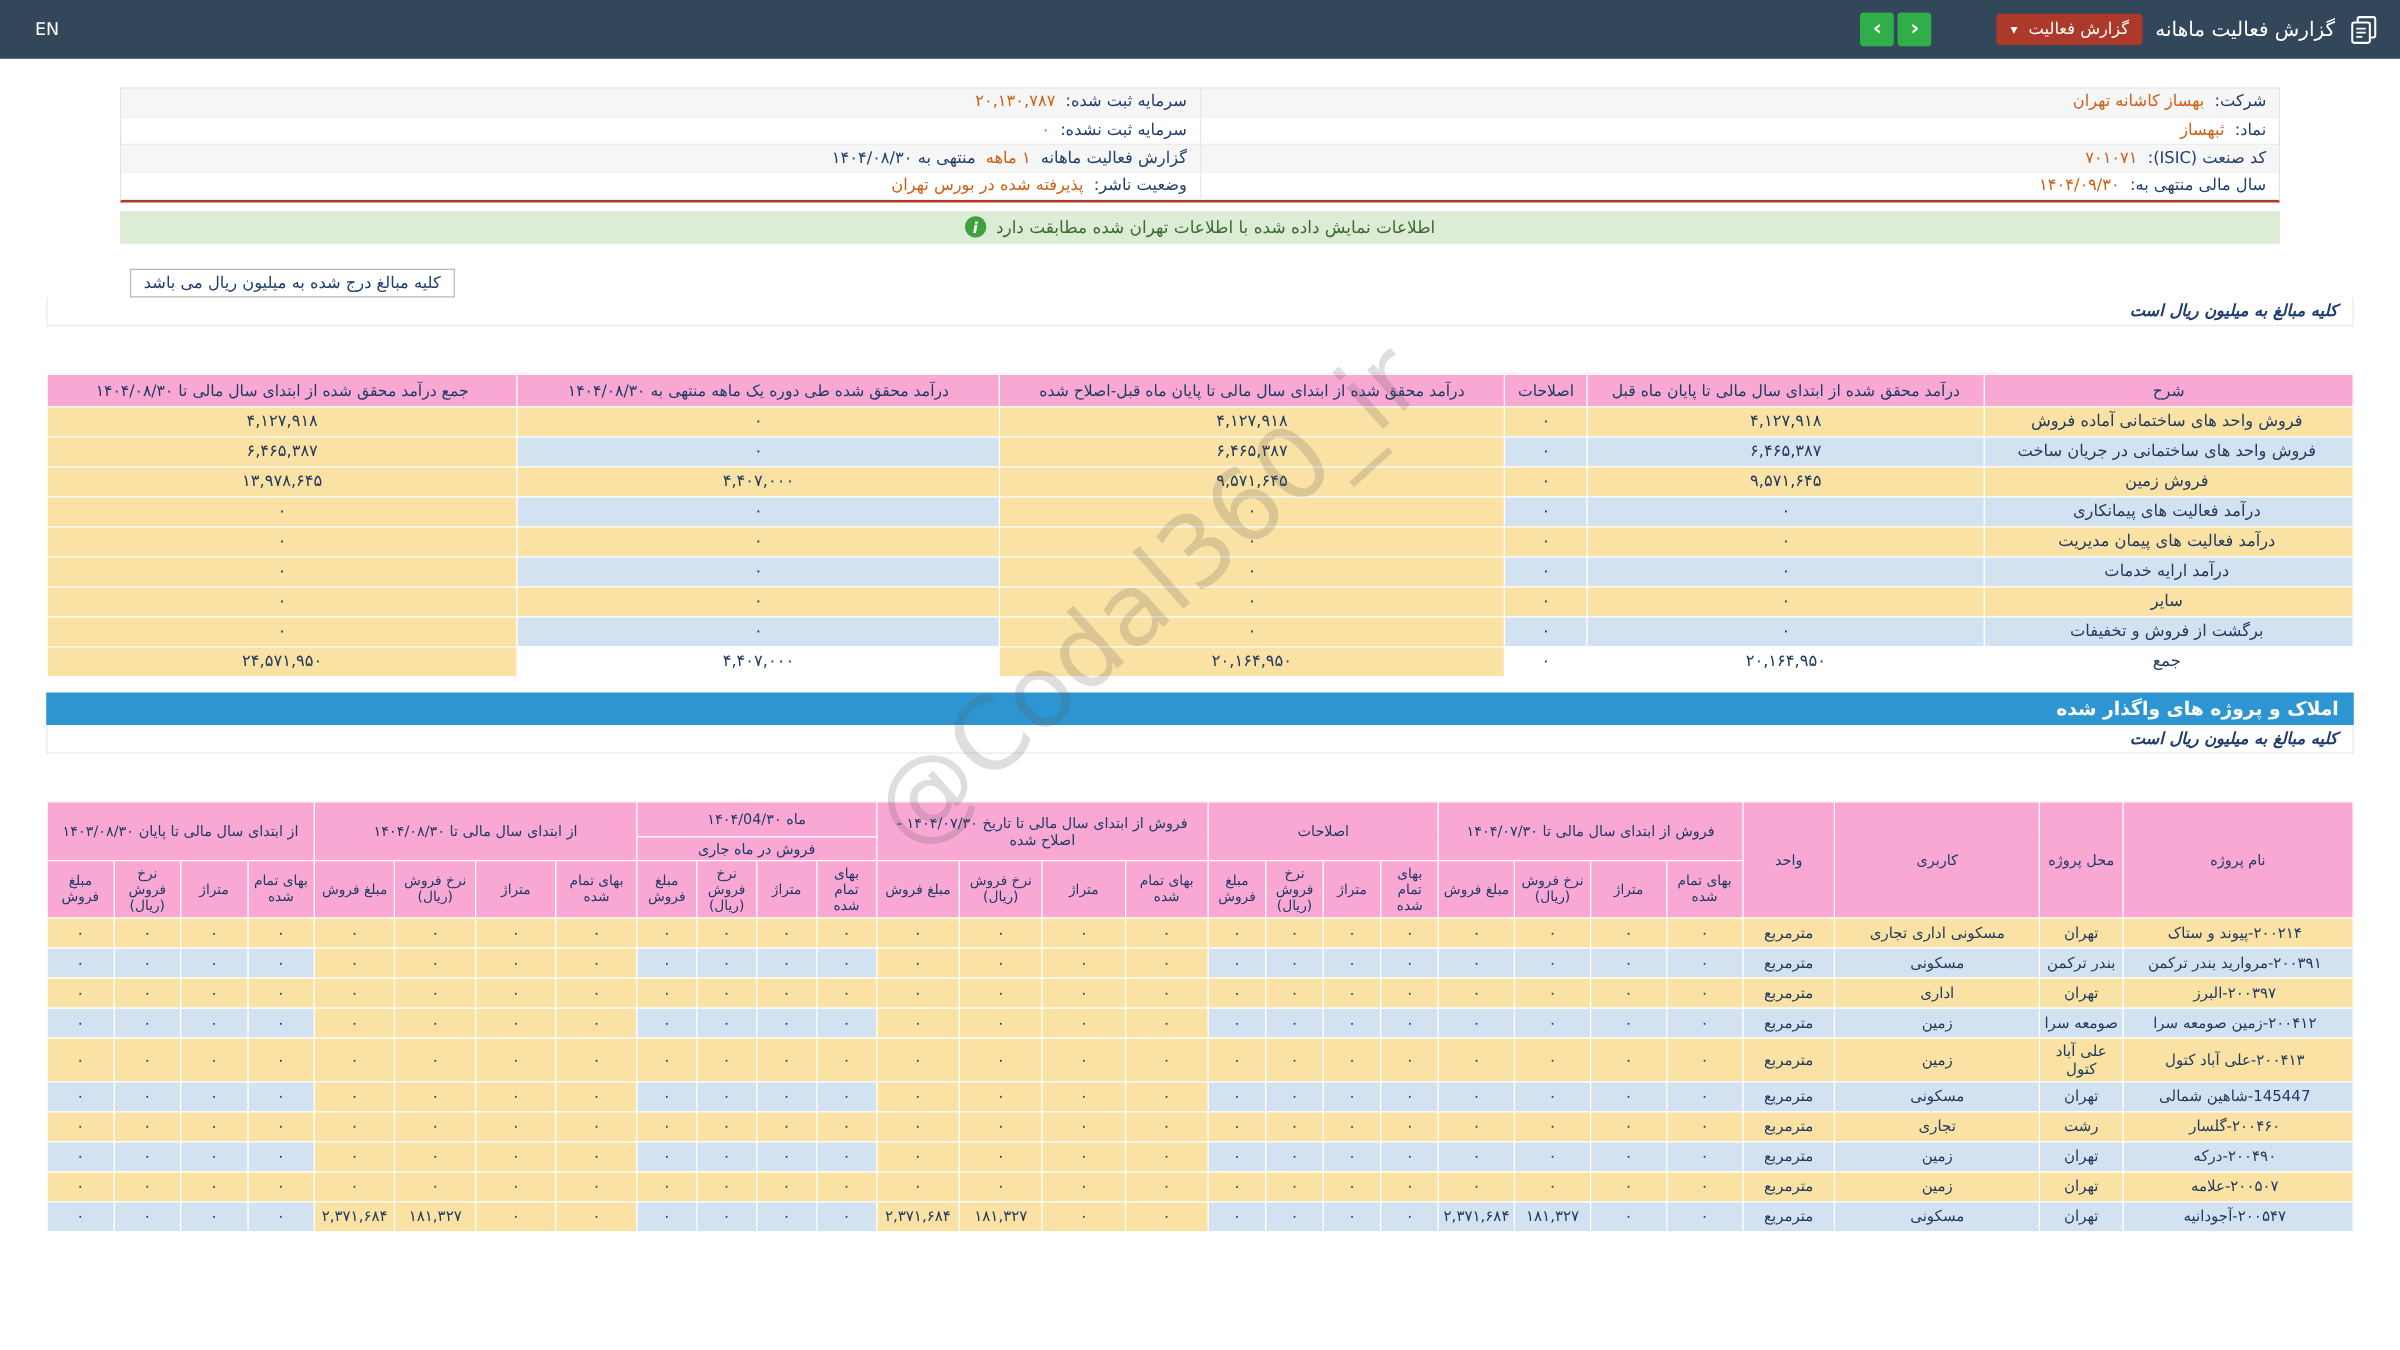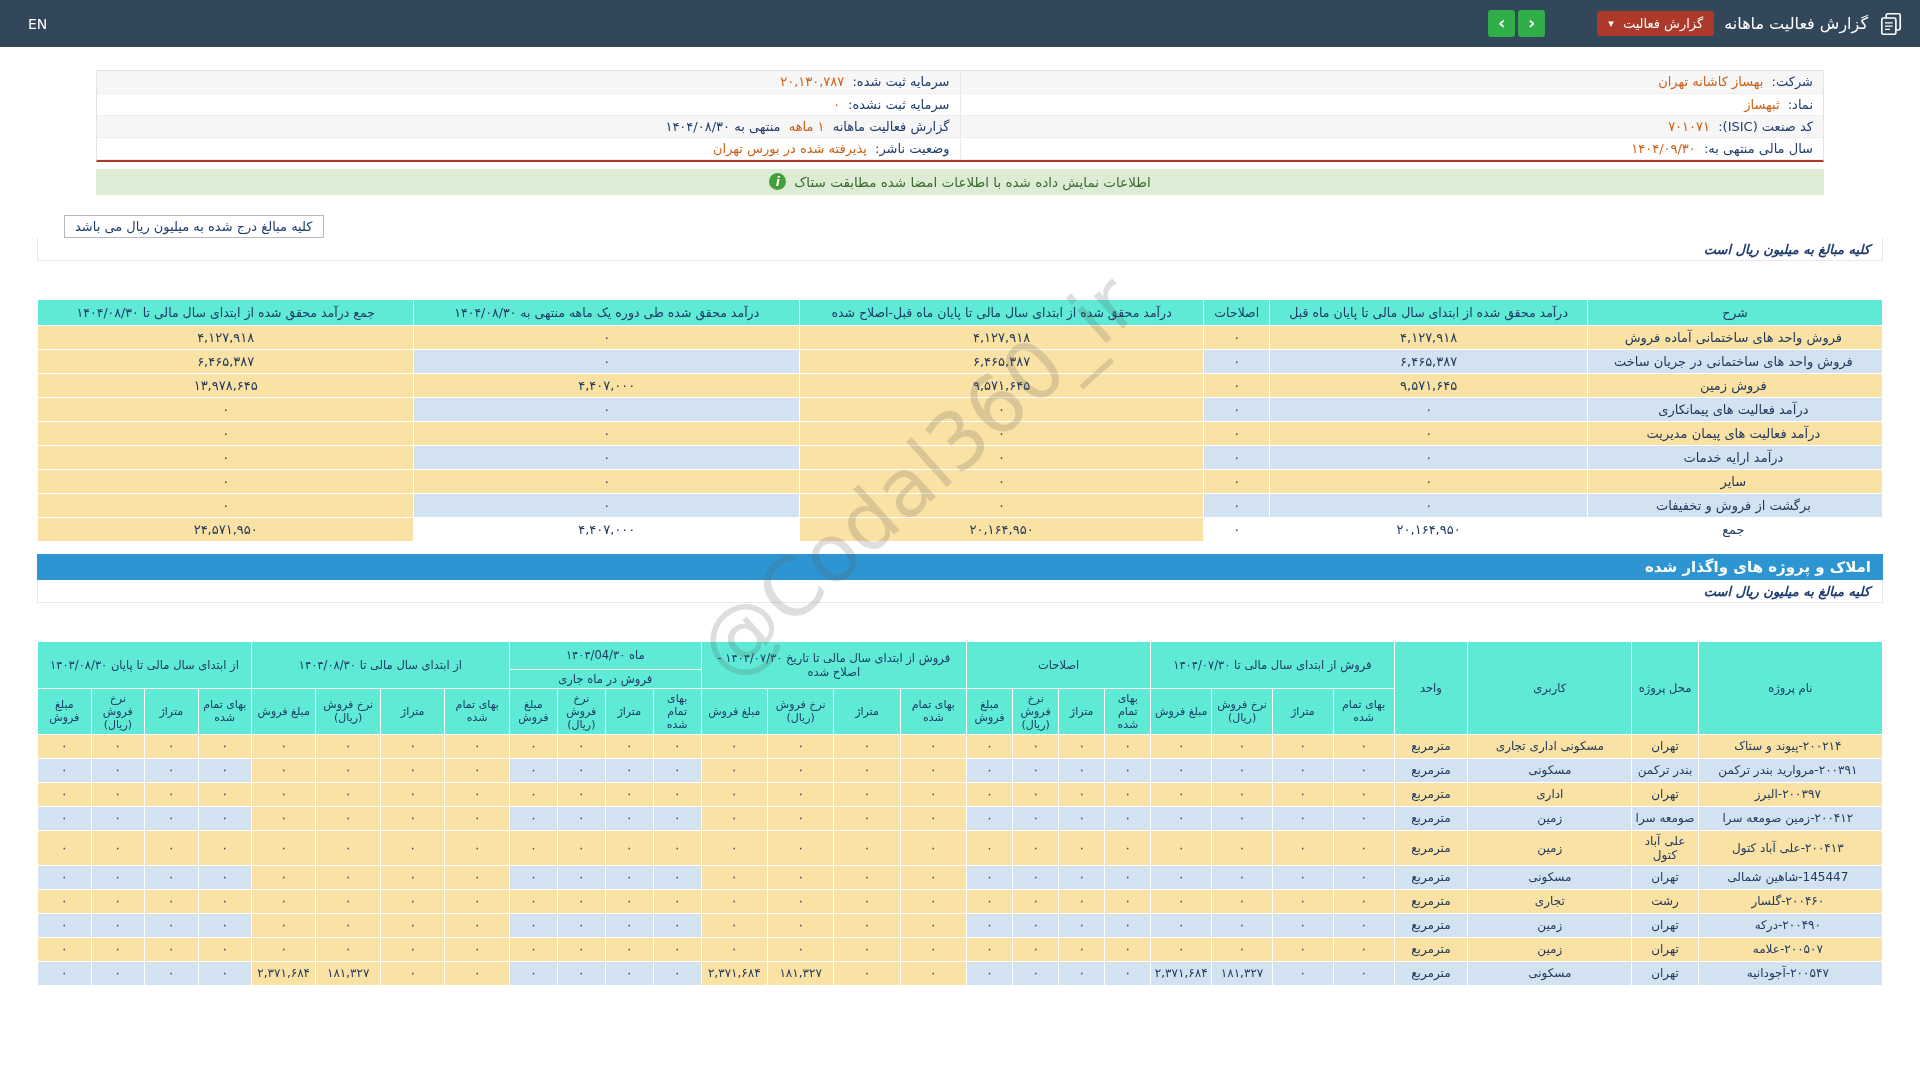--- a/index.html
+++ b/index.html
@@ -52,42 +52,42 @@
     font-size: 13.5px; padding: 4px 8px; height: 26px;
     display: flex; align-items: center; justify-content: center; gap: 8px;
   }
   .info-icon {
     width: 17px; height: 17px; border-radius: 50%; background: #3fa03c; color: #fff;
     font-size: 12px; font-style: italic; font-weight: bold;
     display: inline-flex; align-items: center; justify-content: center; flex: 0 0 auto;
   }
 
   
-  .note-row { margin: 20px 64px 0; text-align: left; }
+  .note-row { margin: 20px 104px 0; text-align: left; }
   .note-box {
     display: inline-block; border: 1px solid #b9b9b9; background: #fff;
     padding: 3px 10px; font-size: 13px; color: #1f3d6e;
   }
 
   
   .main { margin: 0 37px; }
   .sec-h {
     background: #2d96d2; color: #fff; font-weight: bold; font-size: 15px;
     padding: 5px 12px; height: 26px; line-height: 16px;
   }
   .sec-h.first { margin-top: 54px; }
   .sec-h.second { margin-top: 12px; padding-left: 42px; }
   .sub-note {
     background: #fff; border: 1px solid #e9e9e9; border-top: none;
     padding: 4px 12px; font-size: 13px; font-weight: bold; color: #1f3d6e; height: 23px; font-style: italic;
   }
 
   table.data { width: 100%; border-collapse: collapse; table-layout: fixed; }
   table.data th {
-    background: #5eead4; color: #1e3a66; font-weight: normal;
+    background: #f9a8d4; color: #1e3a66; font-weight: normal;
     border: 1px solid #fff; text-align: center; vertical-align: middle;
   }
   table.data td {
     border: 1px solid #fff; text-align: center; vertical-align: middle;
     color: #223a5e;
   }
   .t1 { margin-top: 38px; }
   .t1 th { font-size: 12.5px; padding: 4px 3px; height: 26px; }
   .t1 td { font-size: 13px; padding: 4px 5px; height: 24px; }
   .t2 { margin-top: 38px; }
@@ -177,21 +177,21 @@
       <td class="sep">
         <span class="lbl">وضعیت ناشر:</span>
         <span class="val">پذیرفته شده در بورس تهران</span>
       </td>
     </tr>
   </tbody>
     </table>
 </section>
 
 <div class="signed">
-  <span>اطلاعات نمایش داده شده با اطلاعات امضا شده مطابقت ستاک</span>
+  <span>اطلاعات نمایش داده شده با اطلاعات تهران شده مطابقت دارد</span>
   <span class="info-icon">i</span>
 </div>
 
 <div class="note-row">
   <span class="note-box">کلیه مبالغ درج شده به میلیون ریال می باشد</span>
 </div>
 
 <main class="main">
 
   <div class="sub-note">کلیه مبالغ به میلیون ریال است</div>

